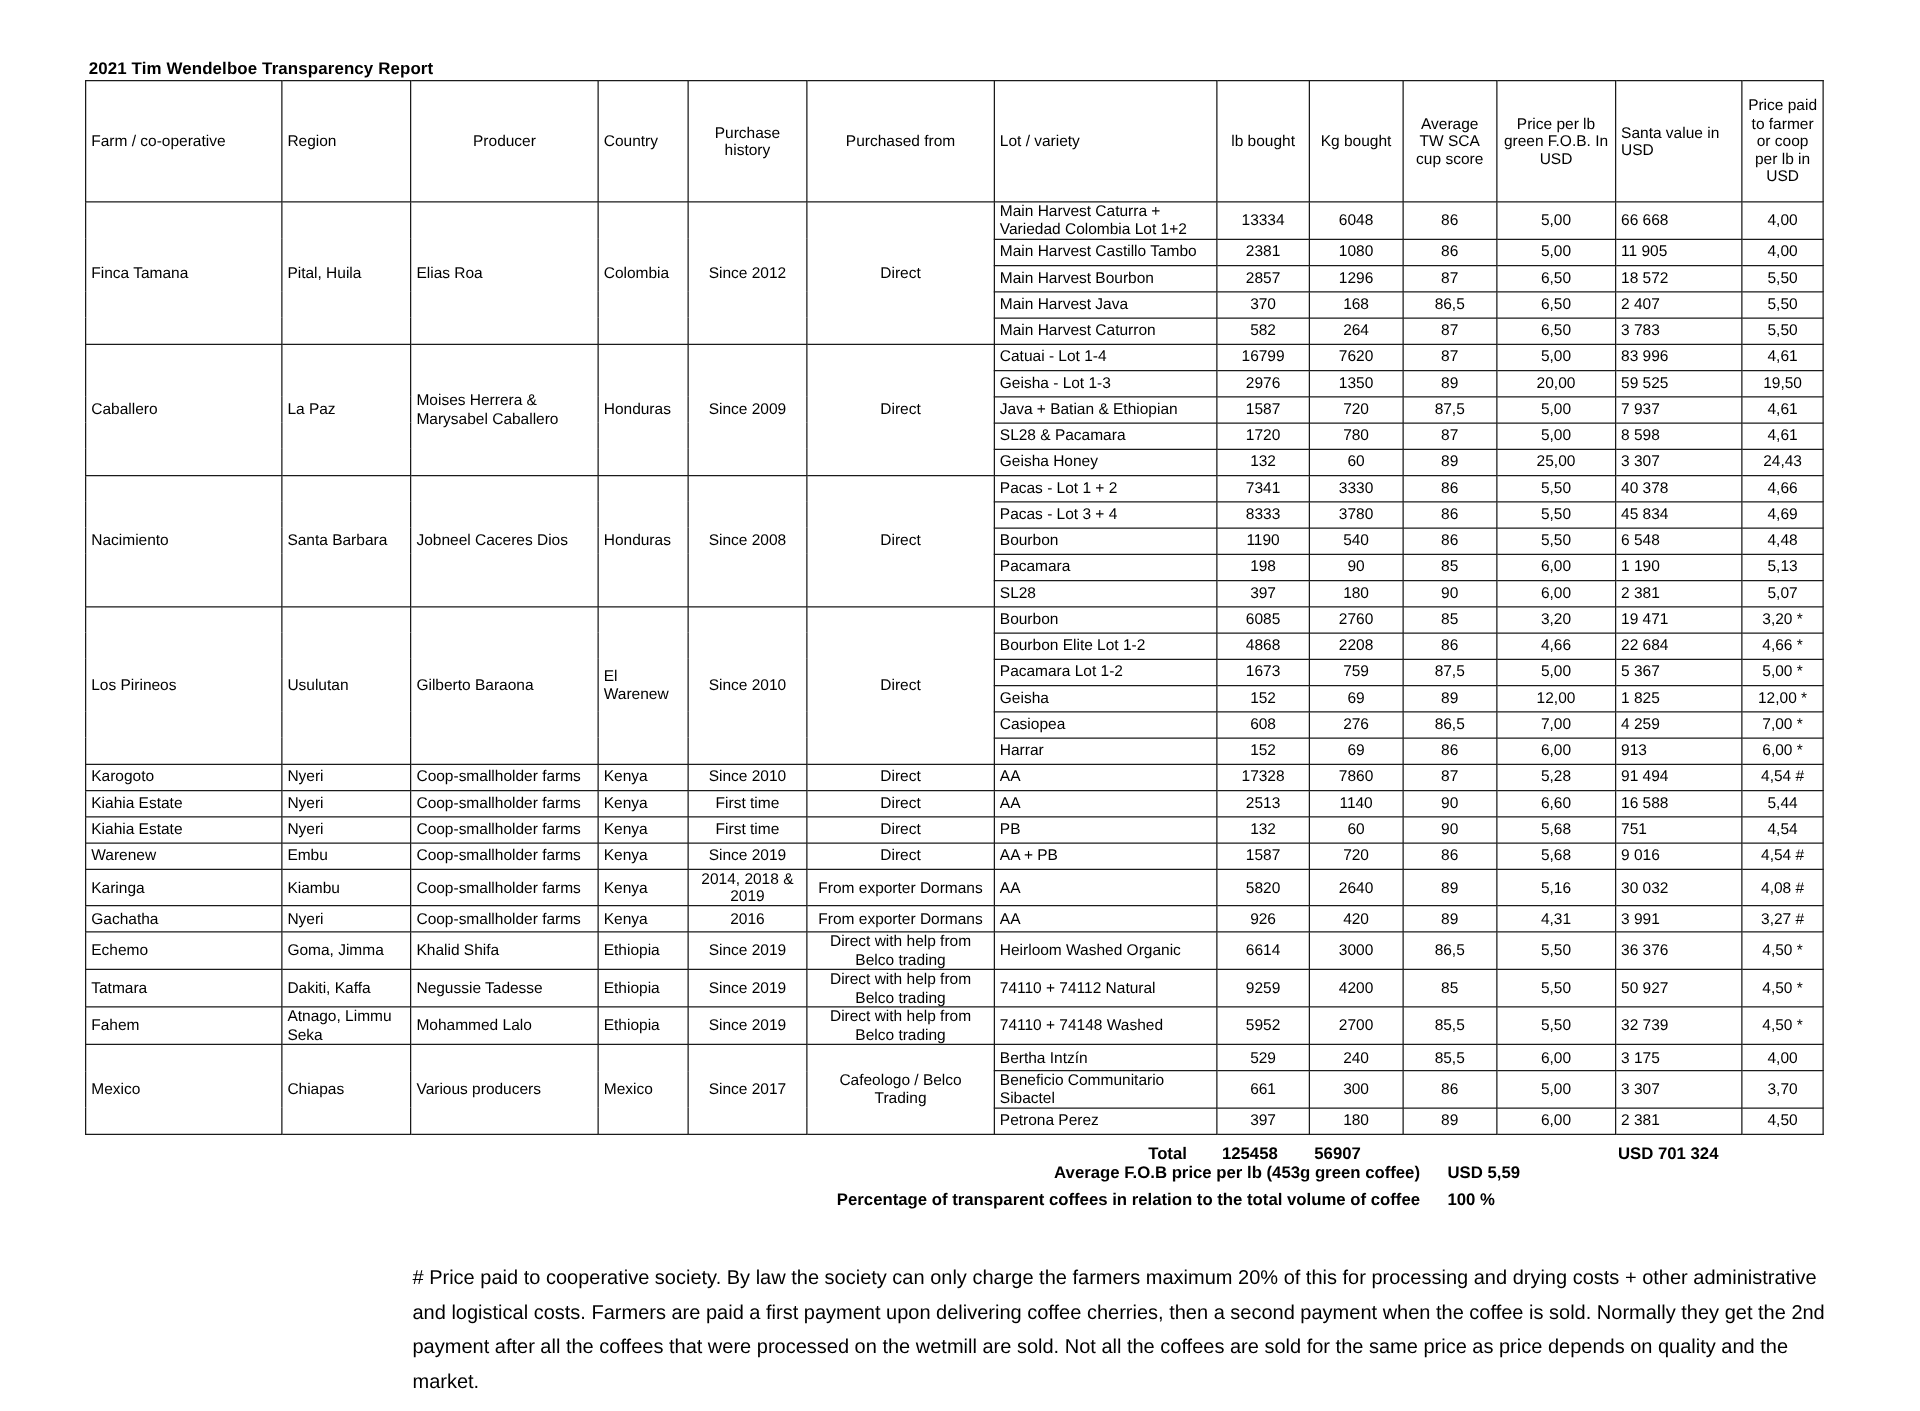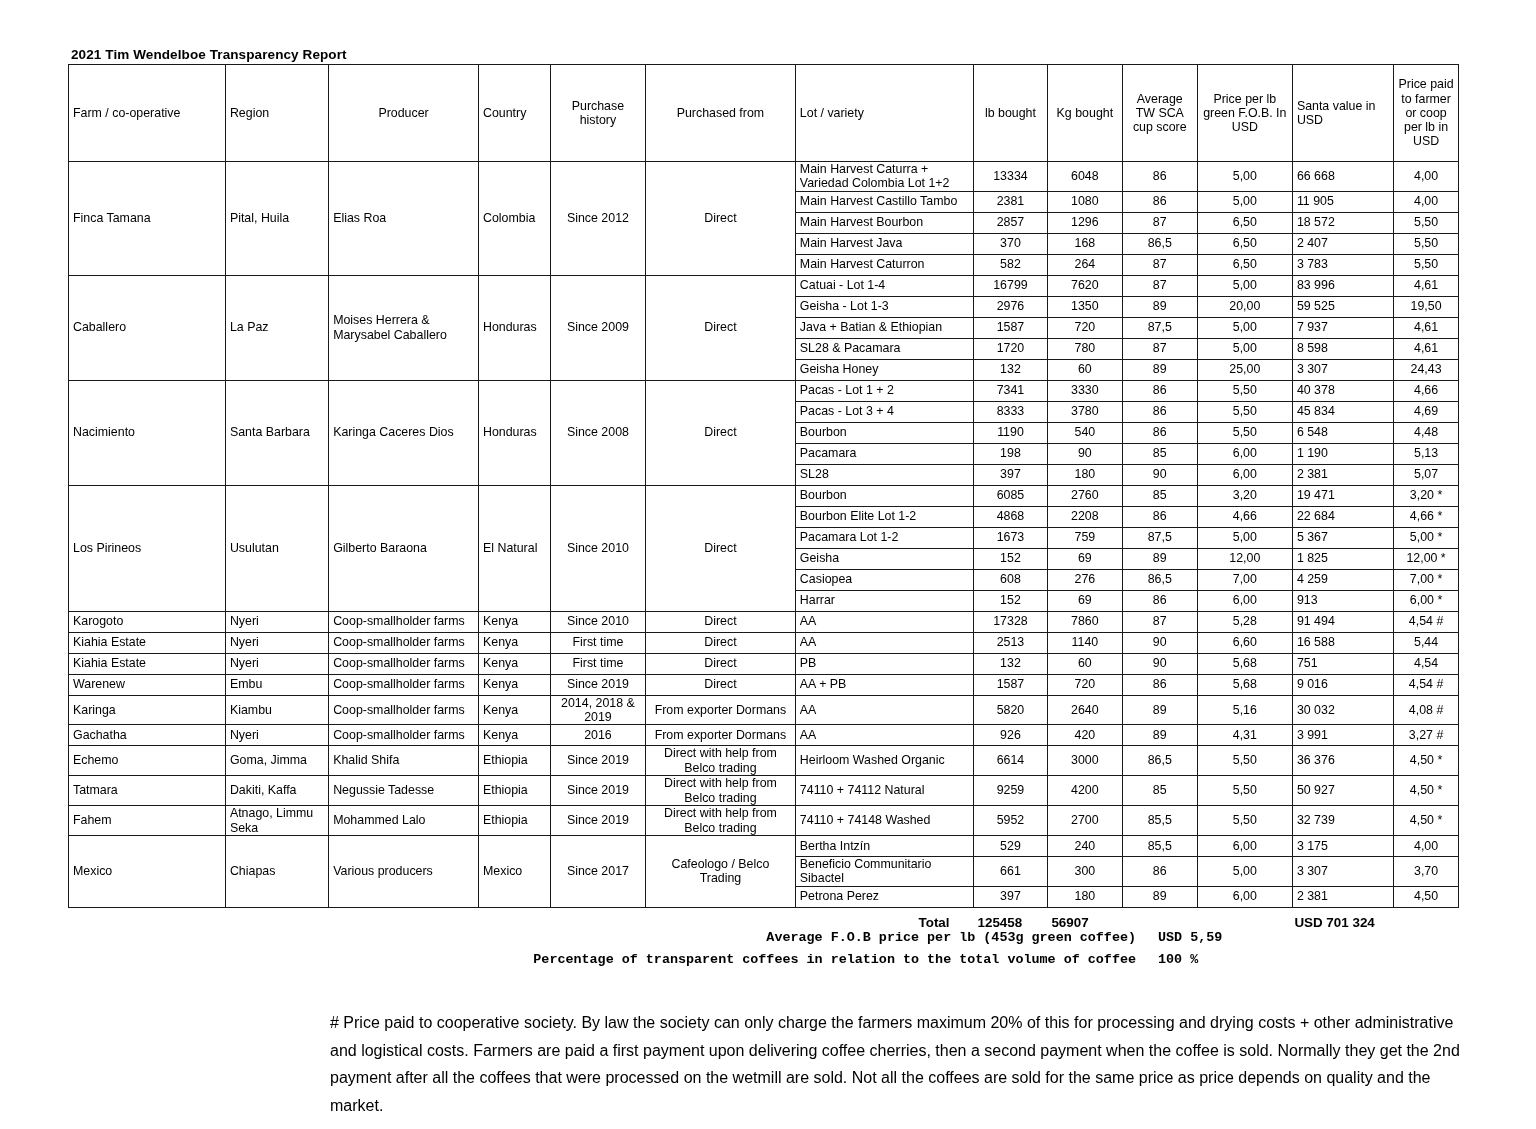--- a/index.html
+++ b/index.html
@@ -71,21 +71,21 @@
   
   tr.totals td{border:none;font-weight:bold;height:30px;font-size:13.4px;background:transparent;}
   tr.totals td.lbl{text-align:right;padding-right:24px;}
   tr.totals td.tn{text-align:left;}
   tr.totals td.tv{text-align:left;padding-left:2px;}
 
   .summary{
     position:absolute;left:0;top:930px;width:1290px;
     text-align:right;font-size:13.4px;font-weight:bold;
   }
-  .summary .row{margin-bottom:7px;position:relative;font-family:Liberation Mono, monospace;}
+  .summary .row{margin-bottom:7px;position:relative;}
   .summary .val{display:inline-block;width:132px;text-align:left;padding-left:22px;}
 
   .footnotes{position:absolute;left:136px;top:987px;width:1330px;}
   .fn-row{display:flex;align-items:flex-start;}
   .fn-label{font-size:13px;font-weight:bold;white-space:nowrap;padding-right:8px;}
   .fn-text{font-size:13px;line-height:1.45;}
   .fn-block2{margin-left:194px;margin-top:22px;font-size:16px;line-height:1.72;width:1130px;}
 </style>
 </head>
 <body>
@@ -226,21 +226,21 @@
           <td class="num">132</td>
           <td class="num">60</td>
           <td class="num">89</td>
           <td class="num">25,00</td>
           <td class="totv">3 307</td>
           <td class="paid">24,43</td>
         </tr>
         <tr>
           <td class="grp" rowspan="5">Nacimiento</td>
           <td class="grp" rowspan="5">Santa Barbara</td>
-          <td class="grp sm" rowspan="5">Karinga Caceres Dios</td>
+          <td class="grp sm" rowspan="5">Jobneel Caceres Dios</td>
           <td class="grp" rowspan="5">Honduras</td>
           <td class="grp ctr" rowspan="5">Since 2008</td>
           <td class="grp ctr" rowspan="5">Direct</td>
           <td class="lot">Pacas - Lot 1 + 2</td>
           <td class="num">7341</td>
           <td class="num">3330</td>
           <td class="num">86</td>
           <td class="num">5,50</td>
           <td class="totv">40 378</td>
           <td class="paid">4,66</td>
@@ -278,21 +278,21 @@
           <td class="num">180</td>
           <td class="num">90</td>
           <td class="num">6,00</td>
           <td class="totv">2 381</td>
           <td class="paid">5,07</td>
         </tr>
         <tr>
           <td class="grp" rowspan="6">Los Pirineos</td>
           <td class="grp" rowspan="6">Usulutan</td>
           <td class="grp" rowspan="6">Gilberto Baraona</td>
-          <td class="grp" rowspan="6">El Natural</td>
+          <td class="grp" rowspan="6">El Warenew</td>
           <td class="grp ctr" rowspan="6">Since 2010</td>
           <td class="grp ctr" rowspan="6">Direct</td>
           <td class="lot">Bourbon</td>
           <td class="num">6085</td>
           <td class="num">2760</td>
           <td class="num">85</td>
           <td class="num">3,20</td>
           <td class="totv">19 471</td>
           <td class="paid">3,20 *</td>
         </tr>

